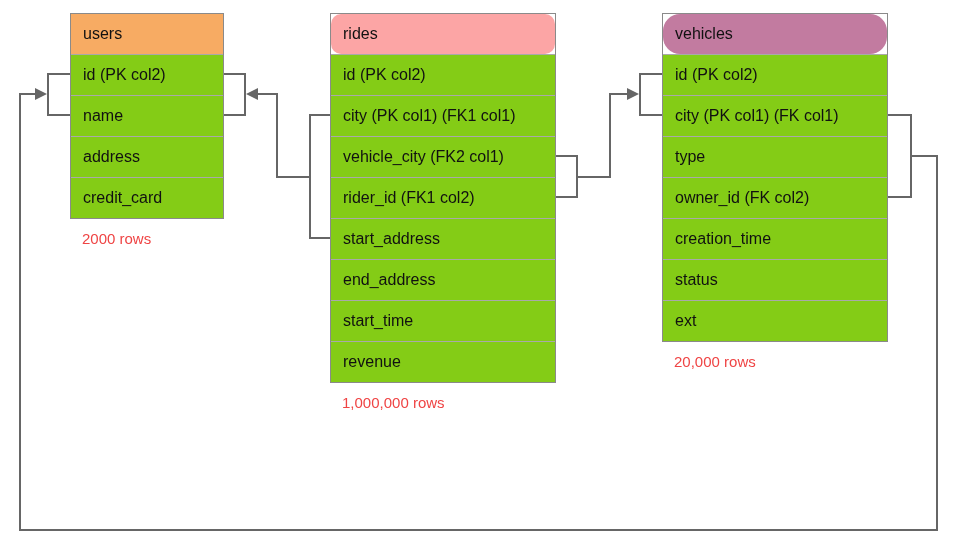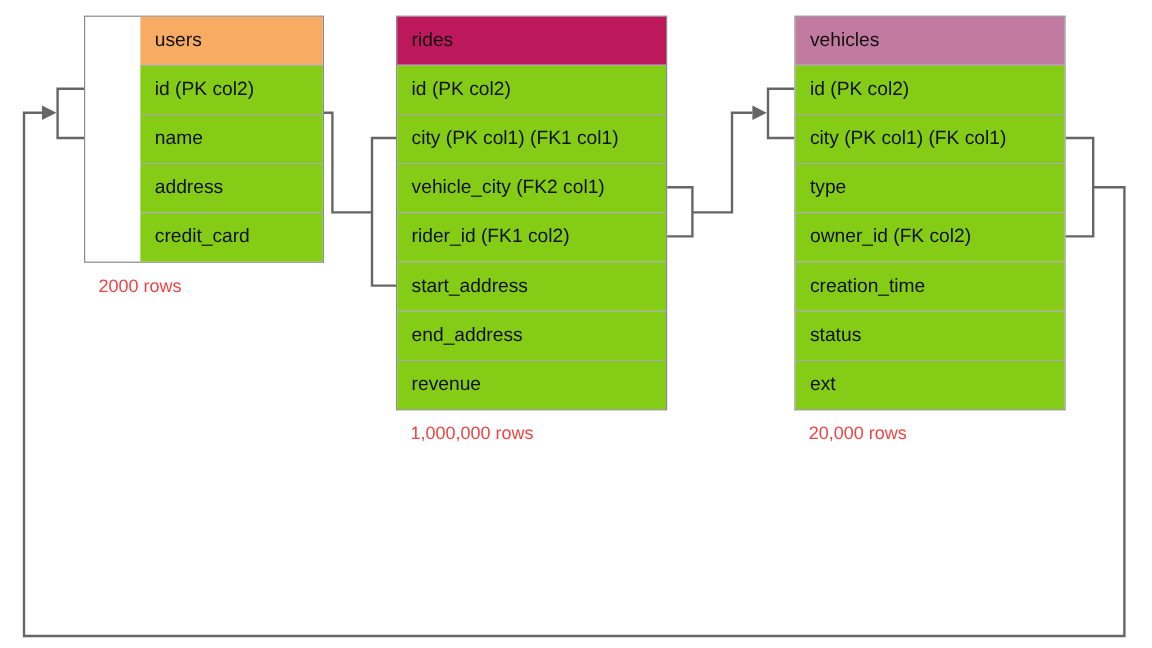--- a/index.html
+++ b/index.html
@@ -13,21 +13,21 @@
   }
   .connector-layer { position:absolute; left:0; top:0; width:960px; height:540px; }
   .connector-layer path { stroke:#666666; stroke-width:2; fill:none; }
   .connector-layer polygon { fill:#666666; stroke:none; }
 
   .db-table {
     position:absolute;
     background:#ffffff;
     border:1px solid #8a8a8a;
   }
-  .table-users    { left:70px;  top:13px; width:152px;padding-left:46px; }
+  .table-users    { left:70px;  top:13px; width:152px; }
   .table-rides    { left:330px; top:13px; width:224px; }
   .table-vehicles { left:662px; top:13px; width:224px; }
 
   .table-header {
     height:40px;
     display:flex; align-items:center;
     padding-left:12px;
     font-size:16px;
   }
   .table-row {
@@ -85,37 +85,38 @@
       <div class="table-rows">
           <div class="table-row">id (PK col2)</div>
           <div class="table-row">name</div>
           <div class="table-row">address</div>
           <div class="table-row">credit_card</div>
         </div>
       <div class="row-count">2000 rows</div>
     </div>
 
     <div class="db-table table-rides">
-      <div class="table-header" style="background: #be185d;">
+      <div class="table-header" style="background: #fca5a5; border-radius: 10px;">
         <span class="table-title">rides</span>
       </div>
       <div class="table-rows">
           <div class="table-row">id (PK col2)</div>
           <div class="table-row">city (PK col1) (FK1 col1)</div>
           <div class="table-row">vehicle_city (FK2 col1)</div>
           <div class="table-row">rider_id (FK1 col2)</div>
           <div class="table-row">start_address</div>
           <div class="table-row">end_address</div>
+          <div class="table-row">start_time</div>
           <div class="table-row">revenue</div>
         </div>
       <div class="row-count">1,000,000 rows</div>
     </div>
 
     <div class="db-table table-vehicles">
-      <div class="table-header" style="background: rgb(194, 123, 160);">
+      <div class="table-header" style="background: rgb(194, 123, 160); border-radius: 17px;">
         <span class="table-title">vehicles</span>
       </div>
       <div class="table-rows">
           <div class="table-row">id (PK col2)</div>
           <div class="table-row">city (PK col1) (FK col1)</div>
           <div class="table-row">type</div>
           <div class="table-row">owner_id (FK col2)</div>
           <div class="table-row">creation_time</div>
           <div class="table-row">status</div>
           <div class="table-row">ext</div>

